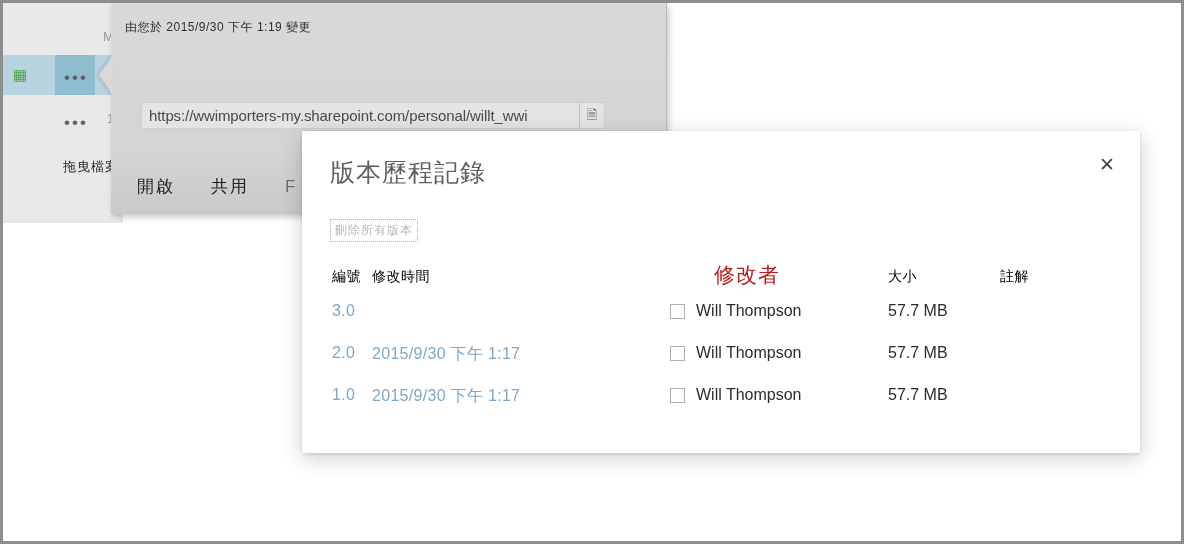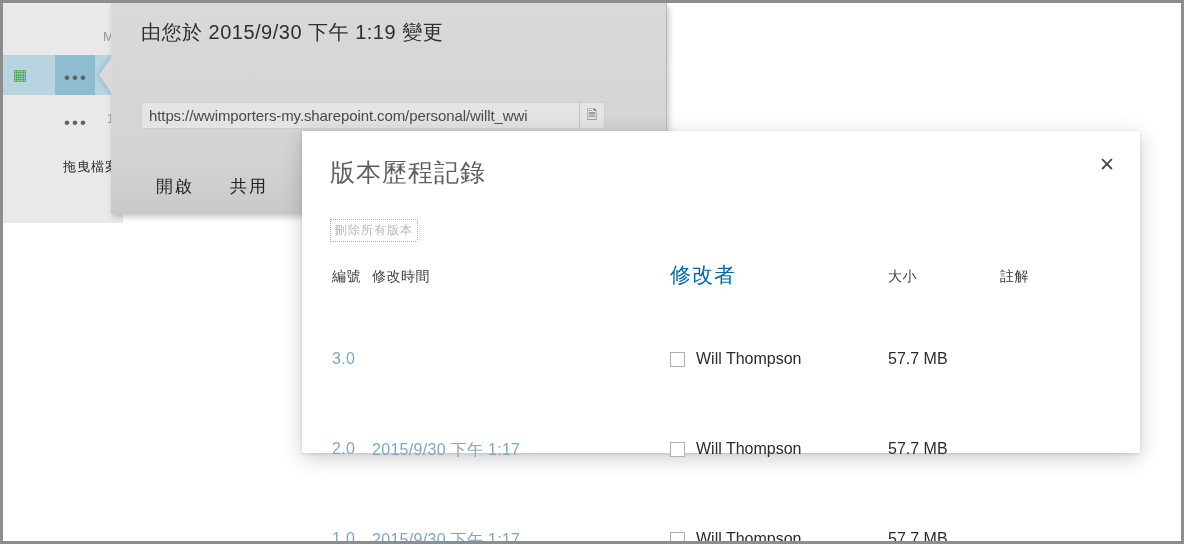--- a/index.html
+++ b/index.html
@@ -118,23 +118,23 @@
     top: 52px;
     width: 0; height: 0;
     border-top: 20px solid transparent;
     border-bottom: 20px solid transparent;
     border-right: 14px solid #d9d9d9;
     filter: drop-shadow(-2px 0 2px rgba(0,0,0,0.12));
   }
 
   .callout-subtitle {
     position: absolute;
-    left: 30px;
+    left: 14px;
     top: 16px;
-    font-size: 20px;
+    font-size: 12px;
     color: #2f2f2f;
     letter-spacing: 0.5px;
     white-space: nowrap;
   }
   .callout-title {
     position: absolute;
     left: 30px;
     top: 50px;
     font-size: 27px;
     color: #1b1b1b;
@@ -172,22 +172,22 @@
     font-size: 13px;
     color: #5a5a5a;
     font-family: "DejaVu Sans", sans-serif;
   }
 
   .callout-actions {
     position: absolute;
     left: 26px;
     top: 172px;
     display: flex;
+    align-items: center;
     gap: 36px;
-    margin-left: 19px;
   }
   .callout-action {
     font-size: 17px;
     color: #1f1f1f;
     letter-spacing: 2px;
     white-space: nowrap;
   }
   .callout-action.clipped {
     color: #6f6f6f;
     overflow: hidden;
@@ -253,28 +253,29 @@
   .ver-head { height: 30px; }
 
   .col-ver   { position: absolute; left: 2px;   width: 40px;  text-align: left; }
   .col-date  { position: absolute; left: 42px;  width: 290px; }
   .col-by    { position: absolute; left: 340px; width: 250px; }
   .col-size  { position: absolute; left: 558px; width: 120px; }
   .col-cmt   { position: absolute; left: 670px; width: 110px; }
 
   .ver-head .hdr {
     font-size: 14px;
-    color: #404040;
+    color: #000000;
     white-space: nowrap;
     letter-spacing: 0.5px;
   }
   .ver-head .hdr.big {
     font-size: 21px;
-    color: #0369a1;
+    color: #b91c1c;
     letter-spacing: 1px;
+    margin-left: 44px;
   }
   .ver-row .cell {
     font-size: 16px;
     color: #2b2b2b;
     white-space: nowrap;
   }
   .ver-row .cell.link {
     color: #7fa7c9;
     letter-spacing: 0.3px;
   }
@@ -287,21 +288,21 @@
   }
   .row-checkbox {
     width: 13px;
     height: 13px;
     border: 1px solid #b0b0b0;
     background: #ffffff;
     flex: 0 0 auto;
     display: inline-block;
     cursor: pointer;
   }
-  .ver-row { padding-top: 0; margin-top: 48px; }
+  .ver-row { padding-top: 0; }
   .ver-row .col-ver,
   .ver-row .col-date,
   .ver-row .col-by,
   .ver-row .col-size,
   .ver-row .col-cmt { top: 4px; }
   .ver-head .col-ver,
   .ver-head .col-date,
   .ver-head .col-by,
   .ver-head .col-size,
   .ver-head .col-cmt { top: 0; }

